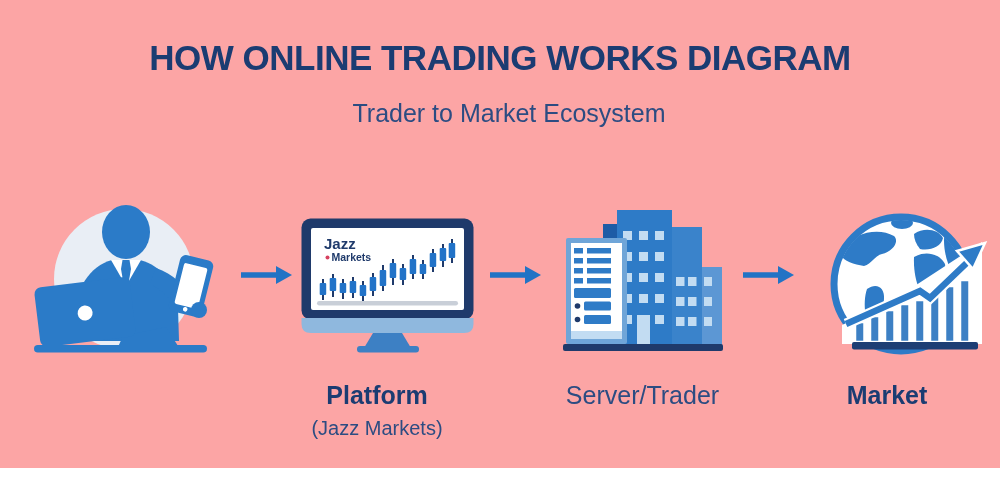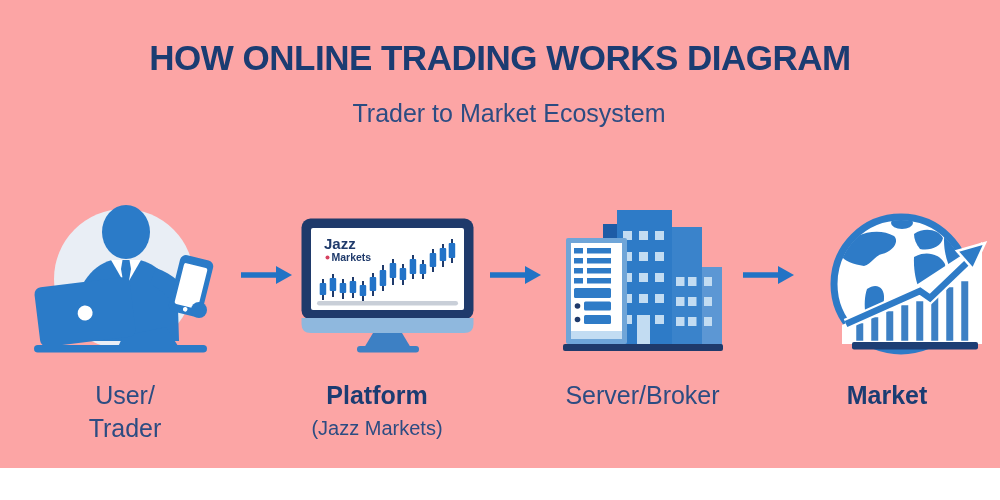--- a/index.html
+++ b/index.html
@@ -195,28 +195,24 @@
       <rect class="f-mid" x="108" y="100" width="9.5" height="48"></rect>
       <rect class="f-mid" x="123" y="92" width="9.5" height="56"></rect>
       <rect class="f-mid" x="138" y="86" width="9.5" height="62"></rect>
     </g>
     <polyline points="24,130 98,97 108,104 152,62" fill="none" stroke="#fff" stroke-width="11"></polyline>
     <polyline points="24,130 98,97 108,104 152,62" fill="none" stroke="#2E7BC7" stroke-width="6.5"></polyline>
     <polygon points="163,49 151,75 135,57" fill="#2E7BC7" stroke="#fff" stroke-width="2.5"></polygon>
     <rect fill="#1D3E74" x="30" y="148" width="126" height="7.5" rx="2"></rect>
   </svg>
 
-  <div class="node-label" style="left:35px;top:379px;width:180px;">
-    <span class="l1">User/</span>
-    <span class="l2">Trader</span>
-  </div>
   <div class="node-label" style="left:282px;top:379px;width:190px;">
     <span class="l1 bold">Platform</span>
     <span class="l2 sub">(Jazz Markets)</span>
   </div>
   <div class="node-label" style="left:540px;top:379px;width:205px;">
-    <span class="l1">Server/Broker</span>
+    <span class="l1">Server/Trader</span>
   </div>
   <div class="node-label" style="left:792px;top:379px;width:190px;">
     <span class="l1 bold">Market</span>
   </div>
 
 </div>
 
 </body></html>

